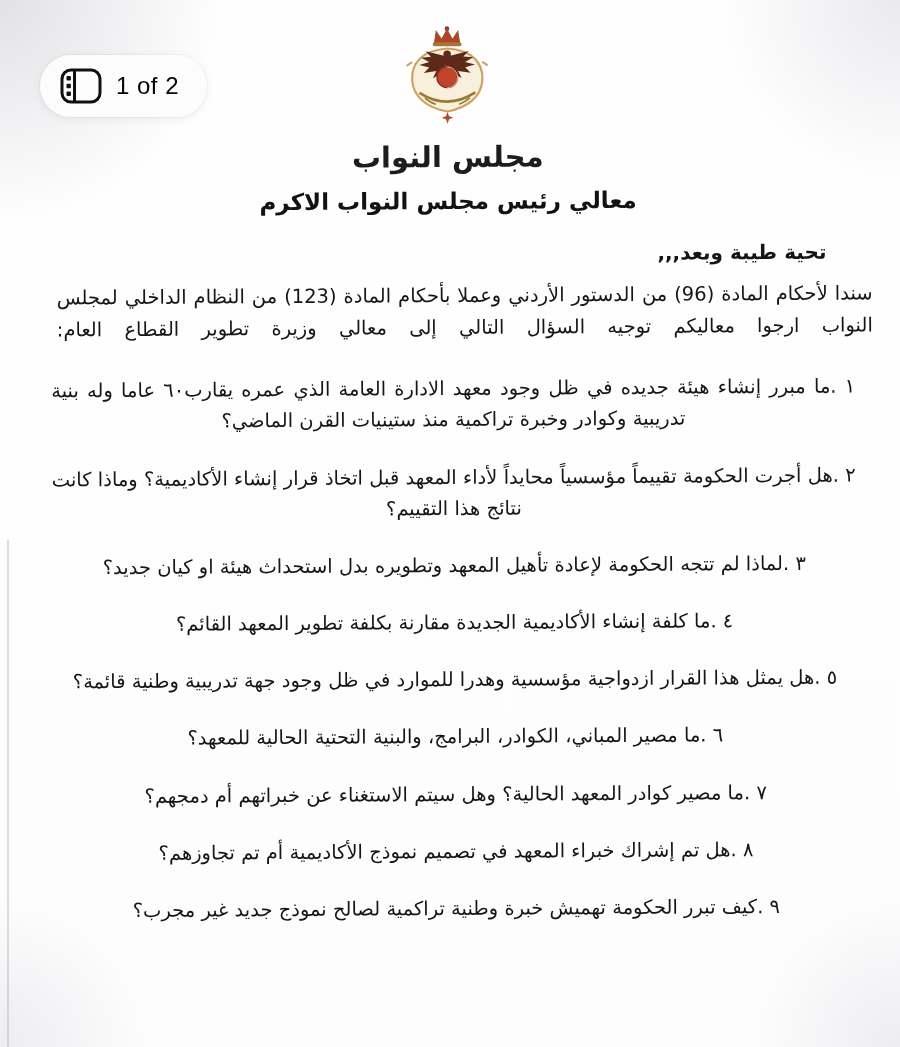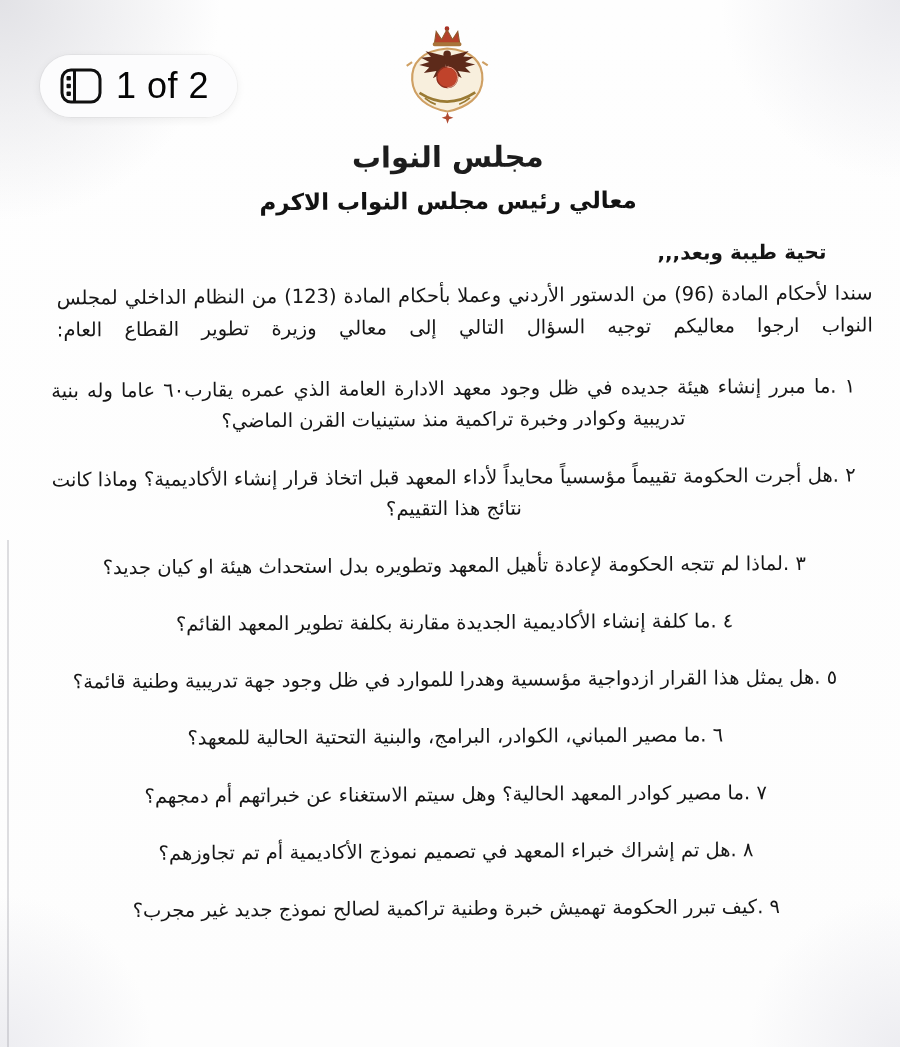--- a/index.html
+++ b/index.html
@@ -27,21 +27,21 @@
     position: absolute; left: 40px; top: 55px;
     height: 62px; padding: 0 28px 0 20px;
     display: flex; align-items: center; gap: 14px;
     background: rgba(252,252,253,0.97);
     border-radius: 34px;
     box-shadow: 0 0 0 1px rgba(0,0,0,0.03), 0 2px 10px rgba(0,0,0,0.07);
     z-index: 5;
   }
   .badge-label {
     font-family: "Liberation Sans", sans-serif;
-    font-size: 36px; color: #050505; letter-spacing: 0.5px;
+    font-size: 24px; color: #050505; letter-spacing: 0.5px;
   }
   
   .document {
     position: absolute; inset: 0;
     transform: rotate(-0.35deg);
     color: #1a1a1a;
   }
   .emblem-wrap { text-align: center; padding-top: 24px; }
   .emblem-caption {
     text-align: center;

